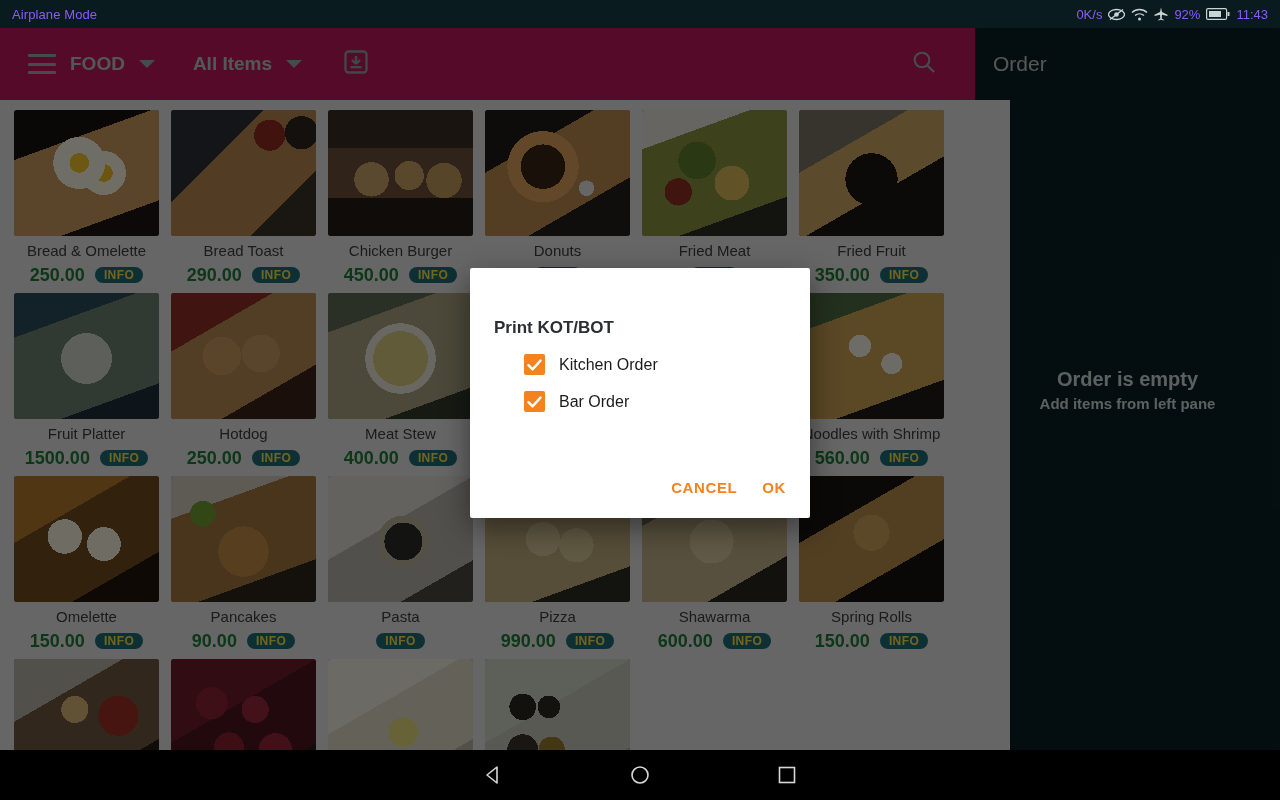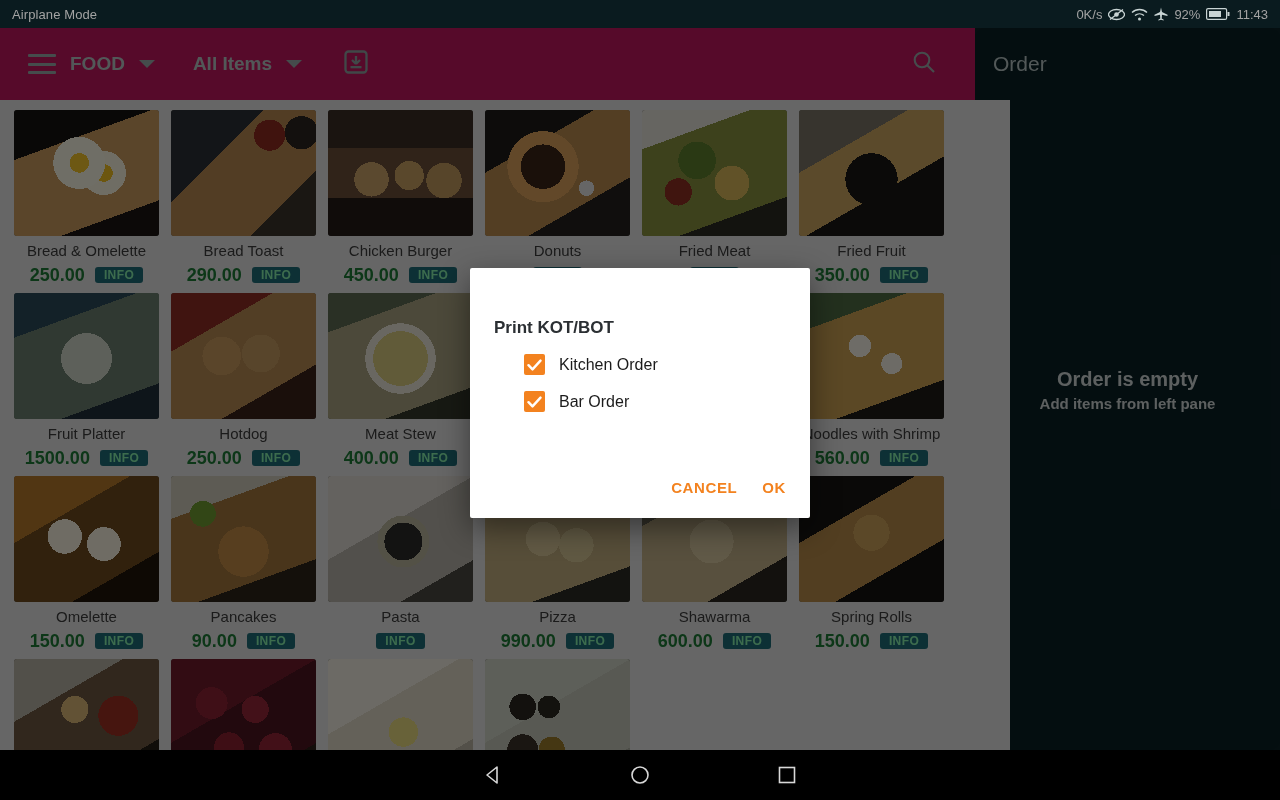--- a/index.html
+++ b/index.html
@@ -6,21 +6,21 @@
   html, body {
     width: 1280px; height: 800px;
     background: #000; overflow: hidden;
     font-family: "Liberation Sans", sans-serif;
   }
   #screen { position: relative; width: 1280px; height: 800px; background: #0d2226; }
 
   
   #statusbar {
     position: absolute; top: 0; left: 0; width: 1280px; height: 28px;
-    background: #0a1b1f; color: #a3a3a3;
+    background: #0a1b1f; color: #8b5cf6;
     display: flex; align-items: center; justify-content: space-between;
     padding: 0 12px; font-size: 13px;
   }
   #statusbar .left { letter-spacing: .1px; }
   #statusbar .right { display: flex; align-items: center; gap: 6px; font-size: 13px; }
   .sb-ico { display: inline-flex; align-items: center; justify-content: center; }
   .sb-ico svg { display: block; }
 
   
   #appbar {
@@ -70,22 +70,22 @@
     position: relative; background: #5a5a52;
   }
   .thumb .photo { position: absolute; inset: 0; }
   .cap { text-align: center; color: #3c3c3c; font-size: 15px;
          margin-top: 6px; line-height: 18px; white-space: nowrap;
          overflow: hidden; text-overflow: ellipsis; }
   .priceline { display: flex; align-items: center; justify-content: center;
                gap: 10px; margin-top: 5px; height: 20px; }
   .price { color: #1d7a36; font-size: 18px; font-weight: bold; }
   .info-btn {
-    background: #1e6a76; color: #86efac; font-size: 12px; font-weight: bold;
-    border-radius: 3px; padding: 1px 9px; letter-spacing: .4px;
+    background: #1e6a76; color: #fde047; font-size: 12px; font-weight: bold;
+    border-radius: 8px; padding: 1px 9px; letter-spacing: .4px;
   }
 
   
   #scrim { position: absolute; top: 28px; left: 0; width: 1280px; height: 722px;
            background: rgba(0,0,0,.55); }
 
   
   #dialog {
     position: absolute; left: 470px; top: 268px; width: 340px; height: 250px;
     background: #fff; border-radius: 2px;

